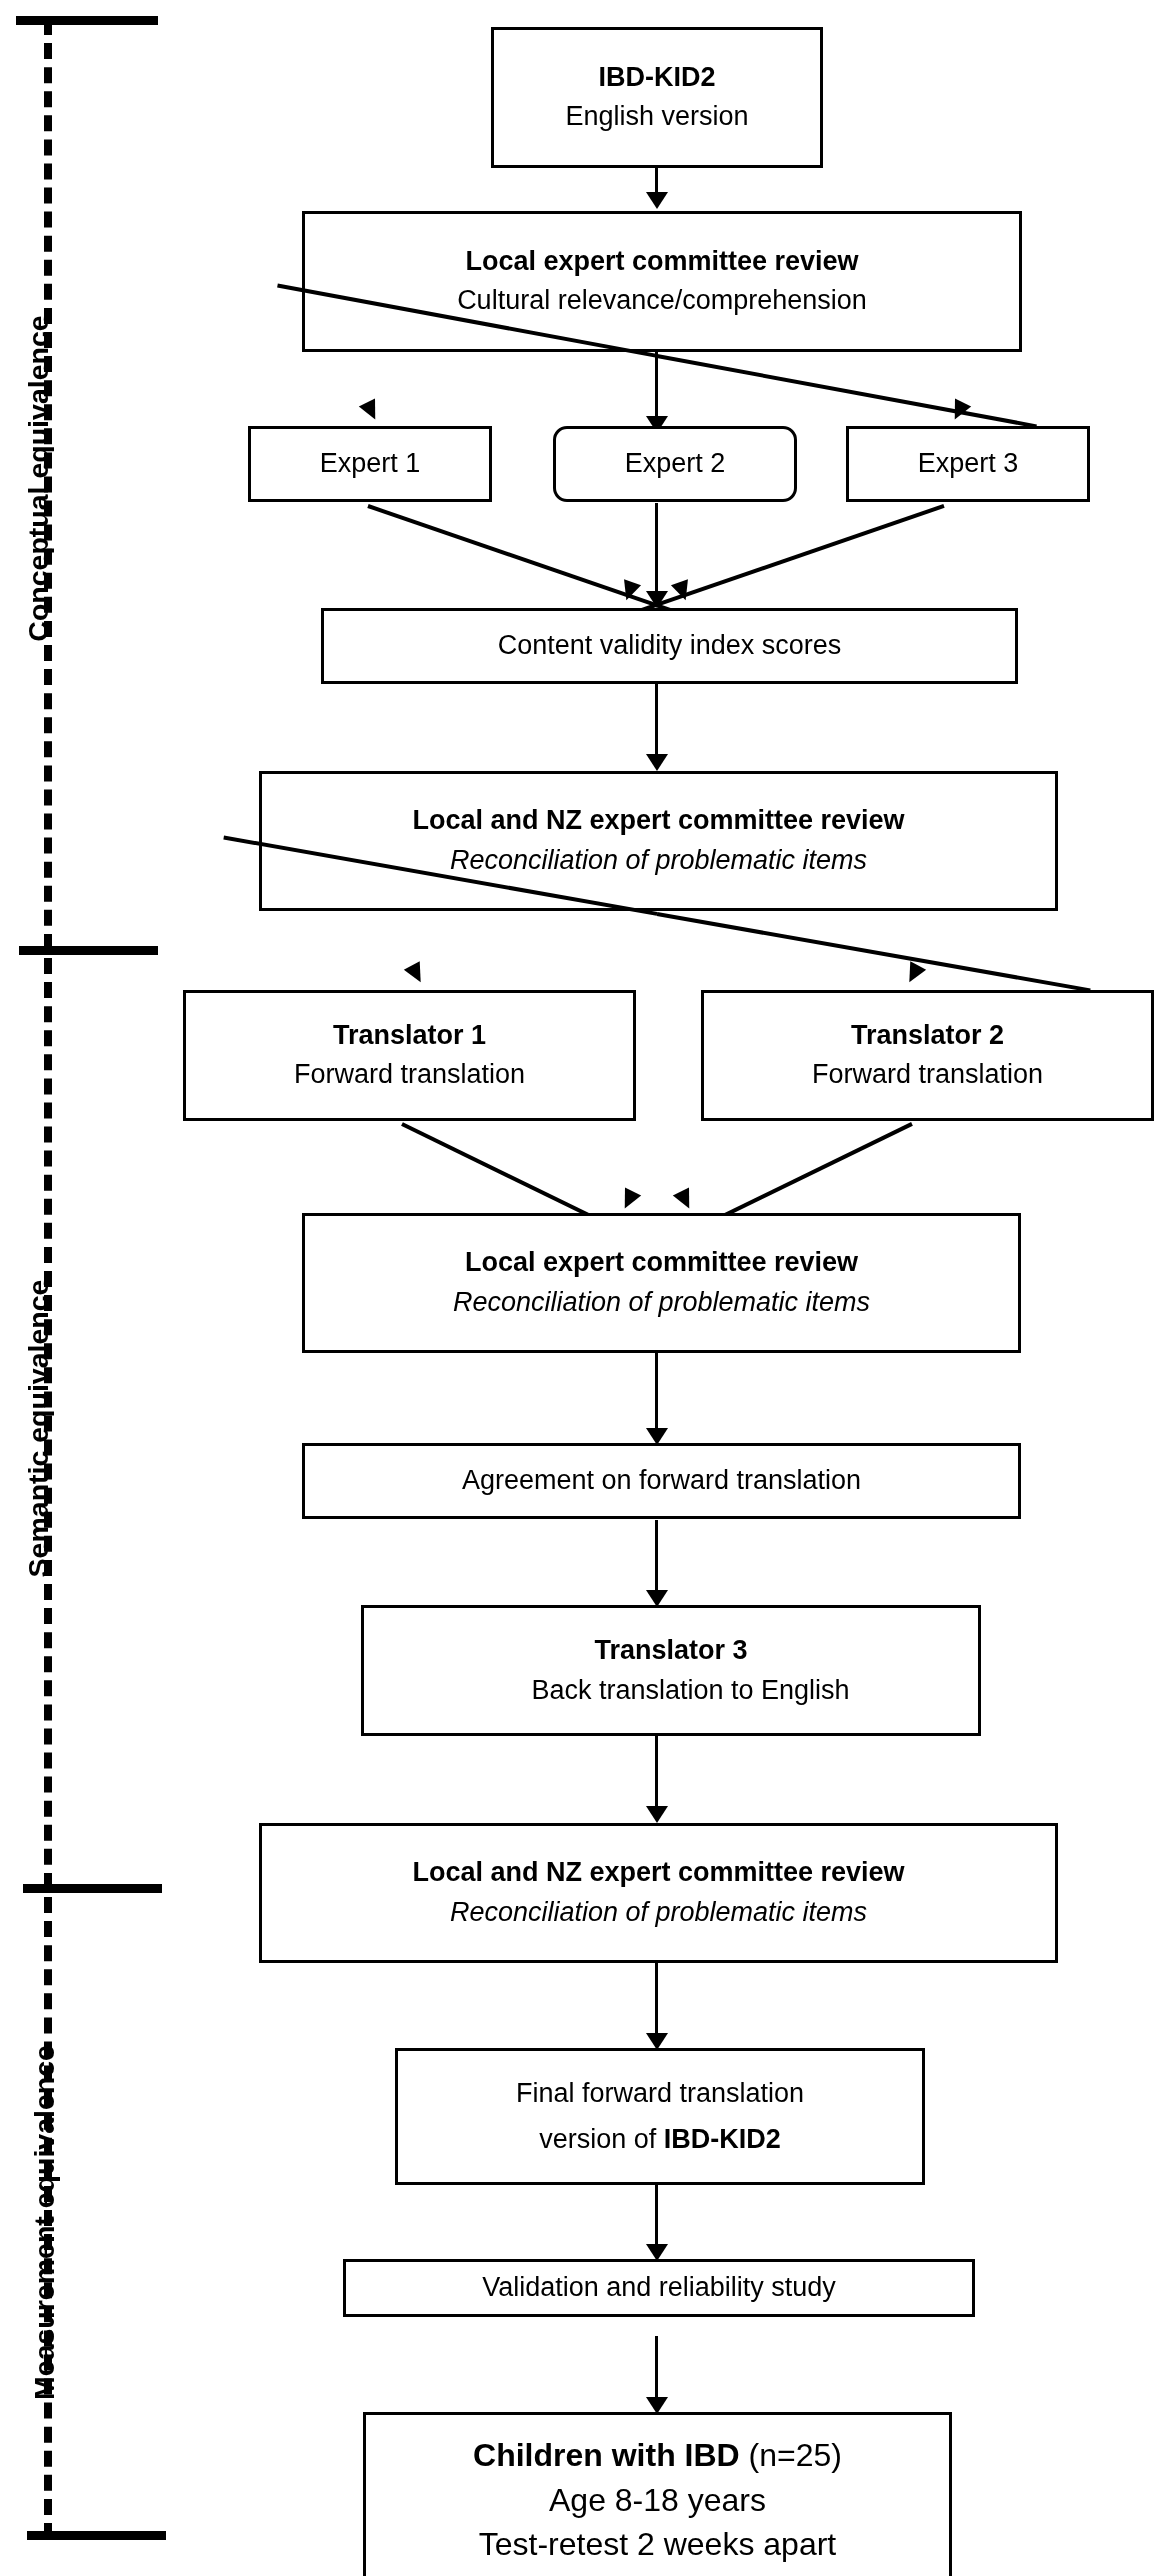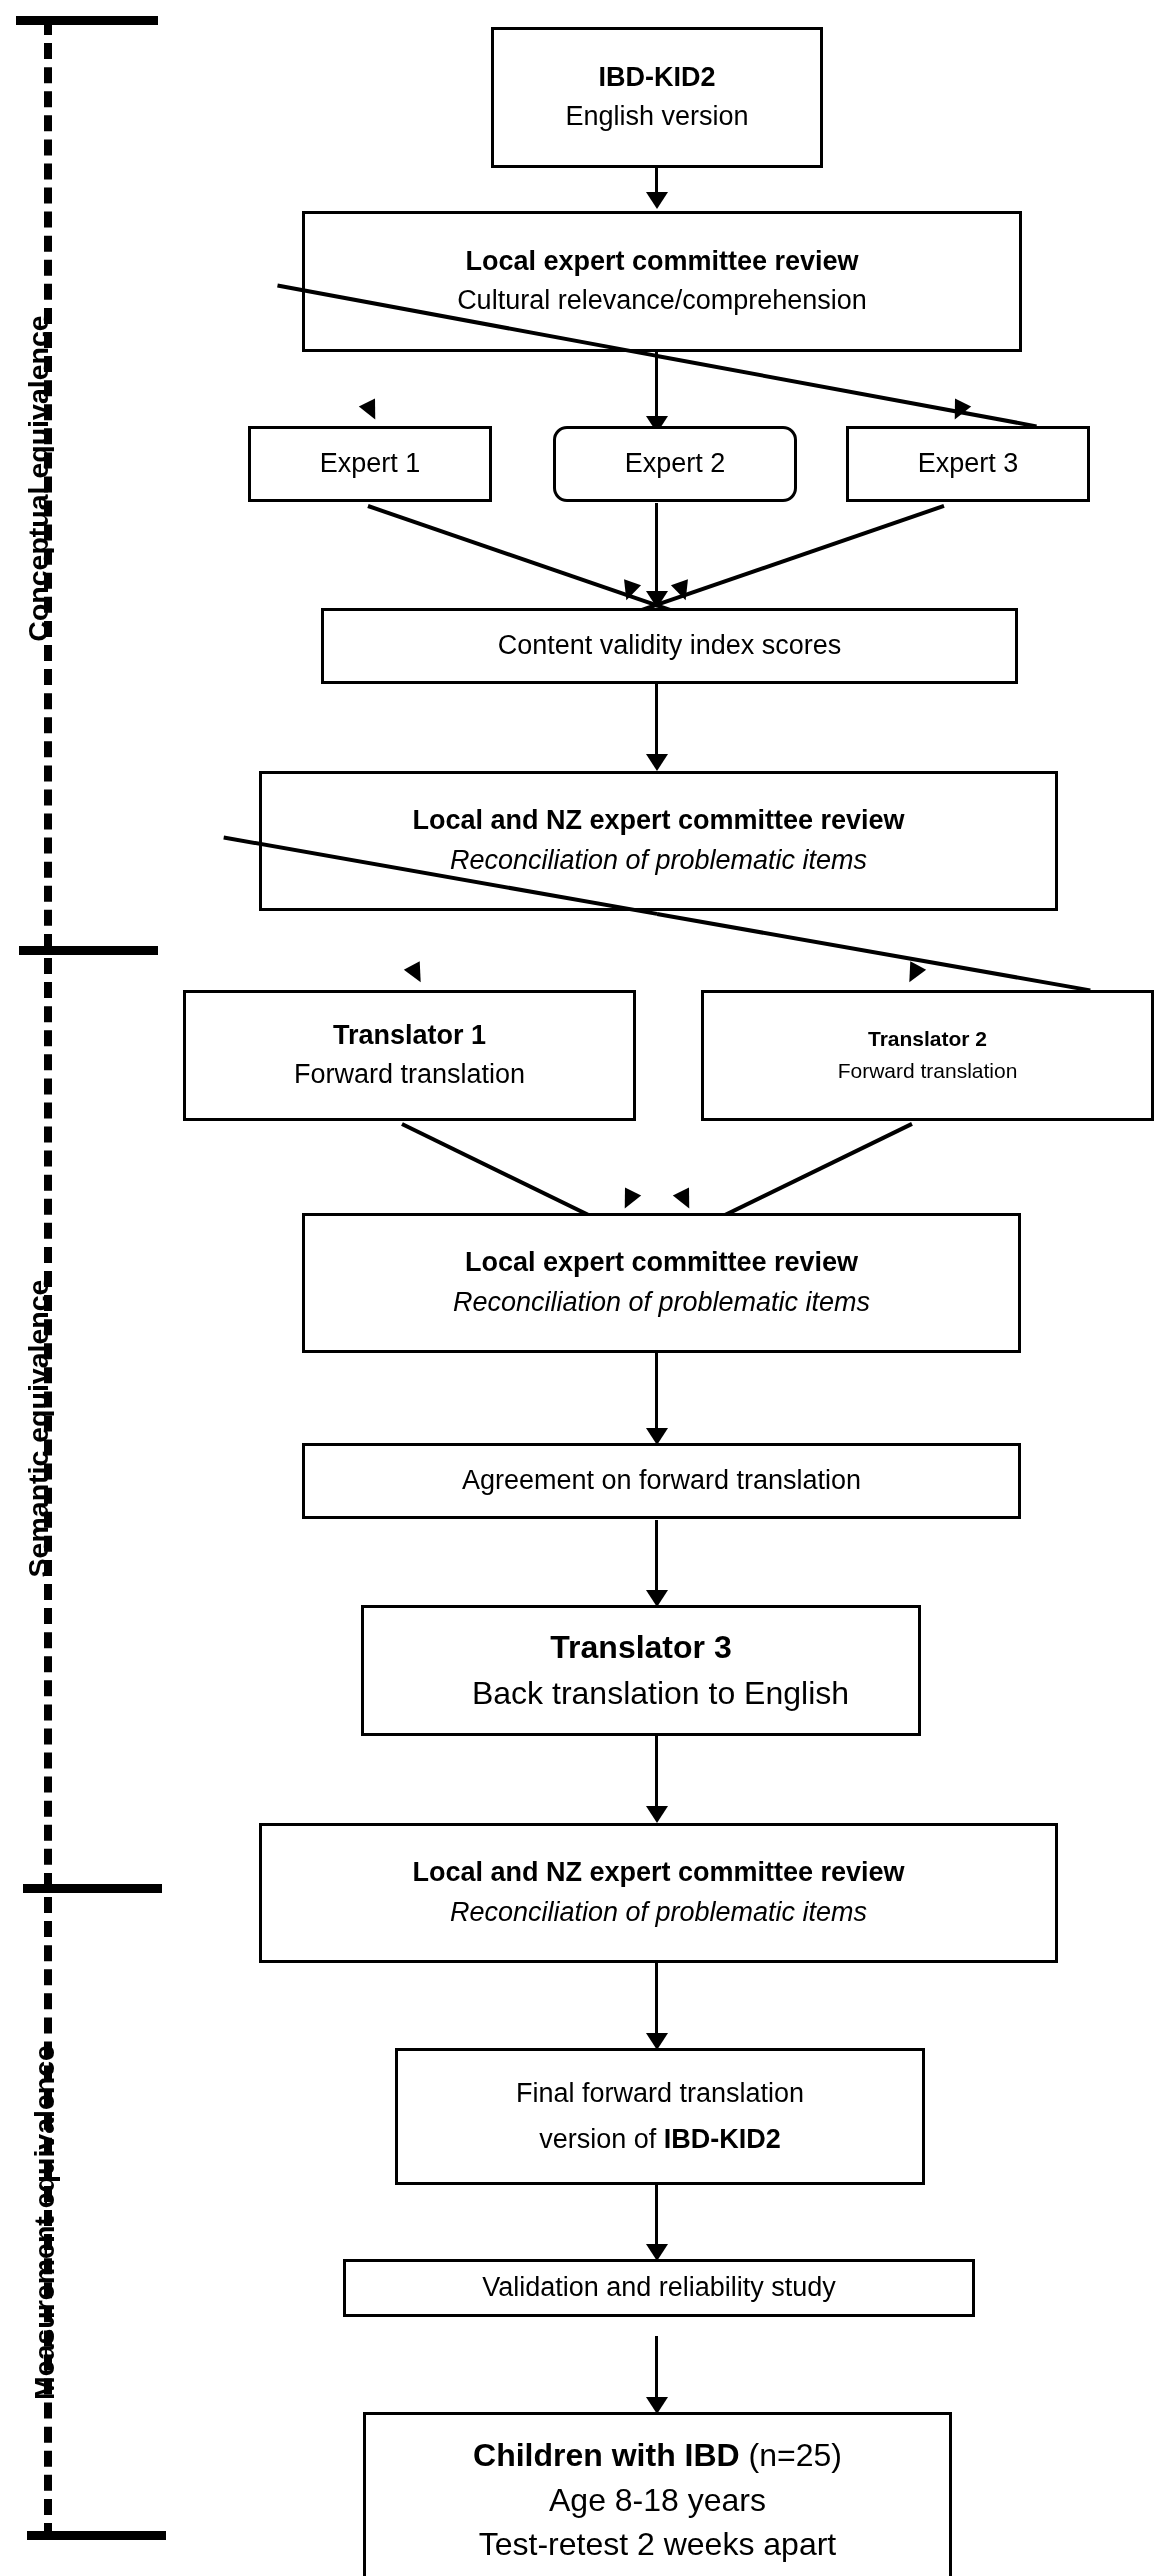--- a/index.html
+++ b/index.html
@@ -104,21 +104,21 @@
   <div class="diag" style="left:657px;top:912px;width:440px;transform:rotate(190deg);"></div>
   <div class="arrow-rot" style="left:405px;top:965px;transform:rotate(-28deg);"></div>
 
   <div class="diag" style="left:657px;top:912px;width:440px;transform:rotate(10deg);"></div>
   <div class="arrow-rot" style="left:907px;top:965px;transform:rotate(28deg);"></div>
 
   <div class="node" style="left:183px;top:990px;width:453px;height:131px;font-size:27px;">
     <span class="l b">Translator 1</span>
     <span class="l n" style="margin-top:7.8px;">Forward translation</span>
   </div>
-  <div class="node" style="left:701px;top:990px;width:453px;height:131px;font-size:21px;">
+  <div class="node" style="left:701px;top:990px;width:453px;height:131px;font-size:27px;">
     <span class="l b">Translator 2</span>
     <span class="l n" style="margin-top:7.8px;">Forward translation</span>
   </div>
 
   <div class="diag" style="left:402px;top:1122px;width:304px;transform:rotate(26deg);"></div>
   <div class="arrow-rot" style="left:622px;top:1191px;transform:rotate(26deg);"></div>
 
   <div class="diag" style="left:912px;top:1122px;width:304px;transform:rotate(154deg);"></div>
   <div class="arrow-rot" style="left:674px;top:1191px;transform:rotate(-26deg);"></div>
 
@@ -130,21 +130,21 @@
   <div class="vline" style="left:655px;top:1352px;height:84px;"></div>
   <div class="arrow-d" style="left:646px;top:1428px;"></div>
 
   <div class="node" style="left:302px;top:1443px;width:719px;height:76px;font-size:27px;">
     <span class="l n">Agreement on forward translation</span>
   </div>
 
   <div class="vline" style="left:655px;top:1520px;height:79px;"></div>
   <div class="arrow-d" style="left:646px;top:1590px;"></div>
 
-  <div class="node" style="left:361px;top:1605px;width:560px;height:131px;font-size:32px;">
+  <div class="node" style="left:361px;top:1605px;width:620px;height:131px;font-size:27px;">
     <span class="l b">Translator 3</span>
     <span class="l n" style="margin-top:8px;padding-left:39px;">Back translation to English</span>
   </div>
 
   <div class="vline" style="left:655px;top:1736px;height:79px;"></div>
   <div class="arrow-d" style="left:646px;top:1806px;"></div>
 
   <div class="node" style="left:259px;top:1823px;width:799px;height:140px;font-size:27px;">
     <span class="l b">Local and NZ expert committee review</span>
     <span class="l i" style="margin-top:7.8px;">Reconciliation of problematic items</span>

